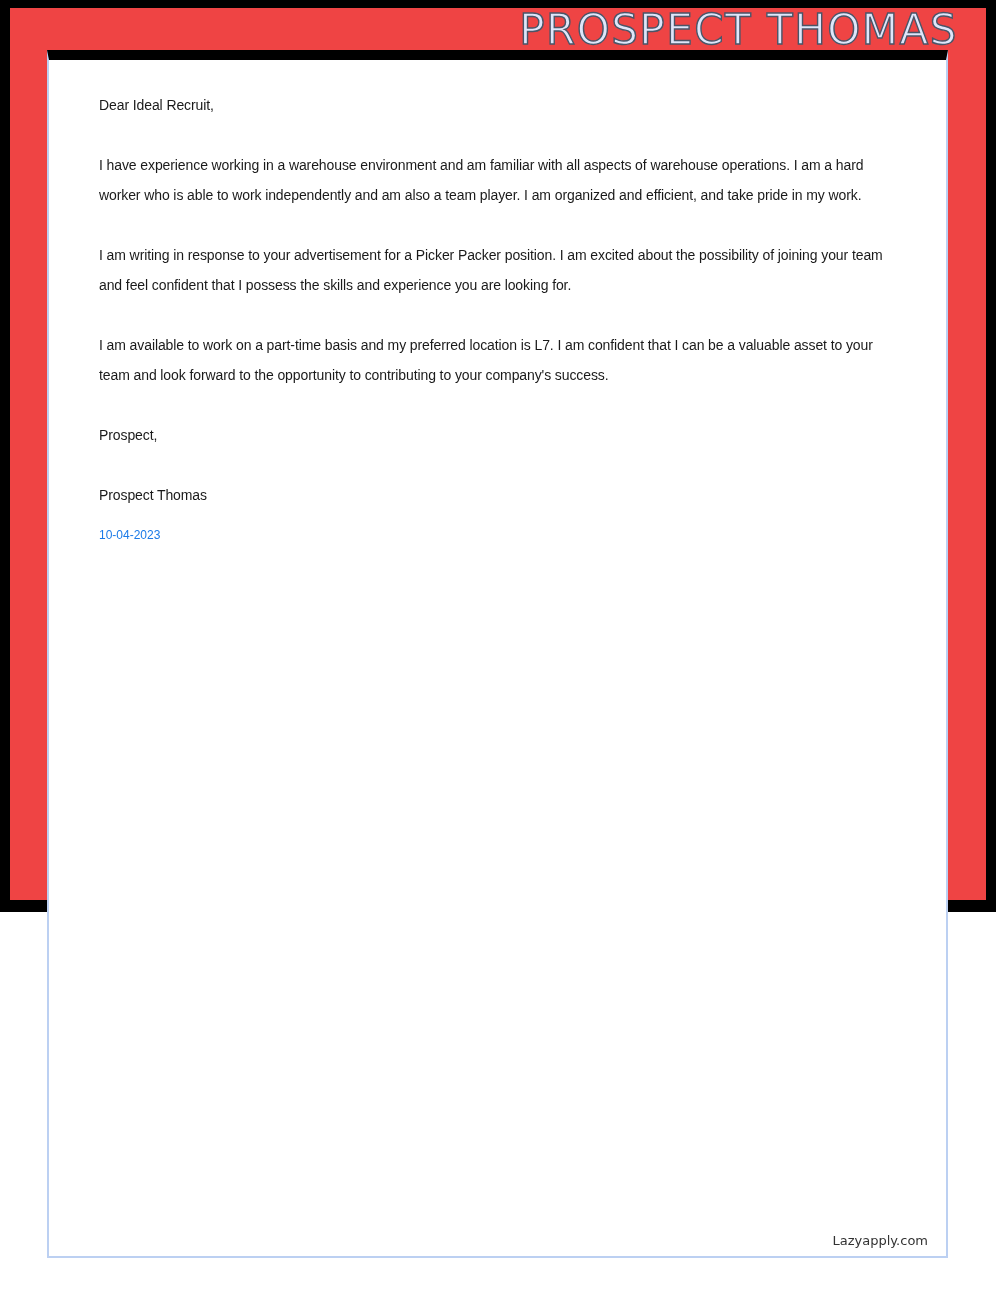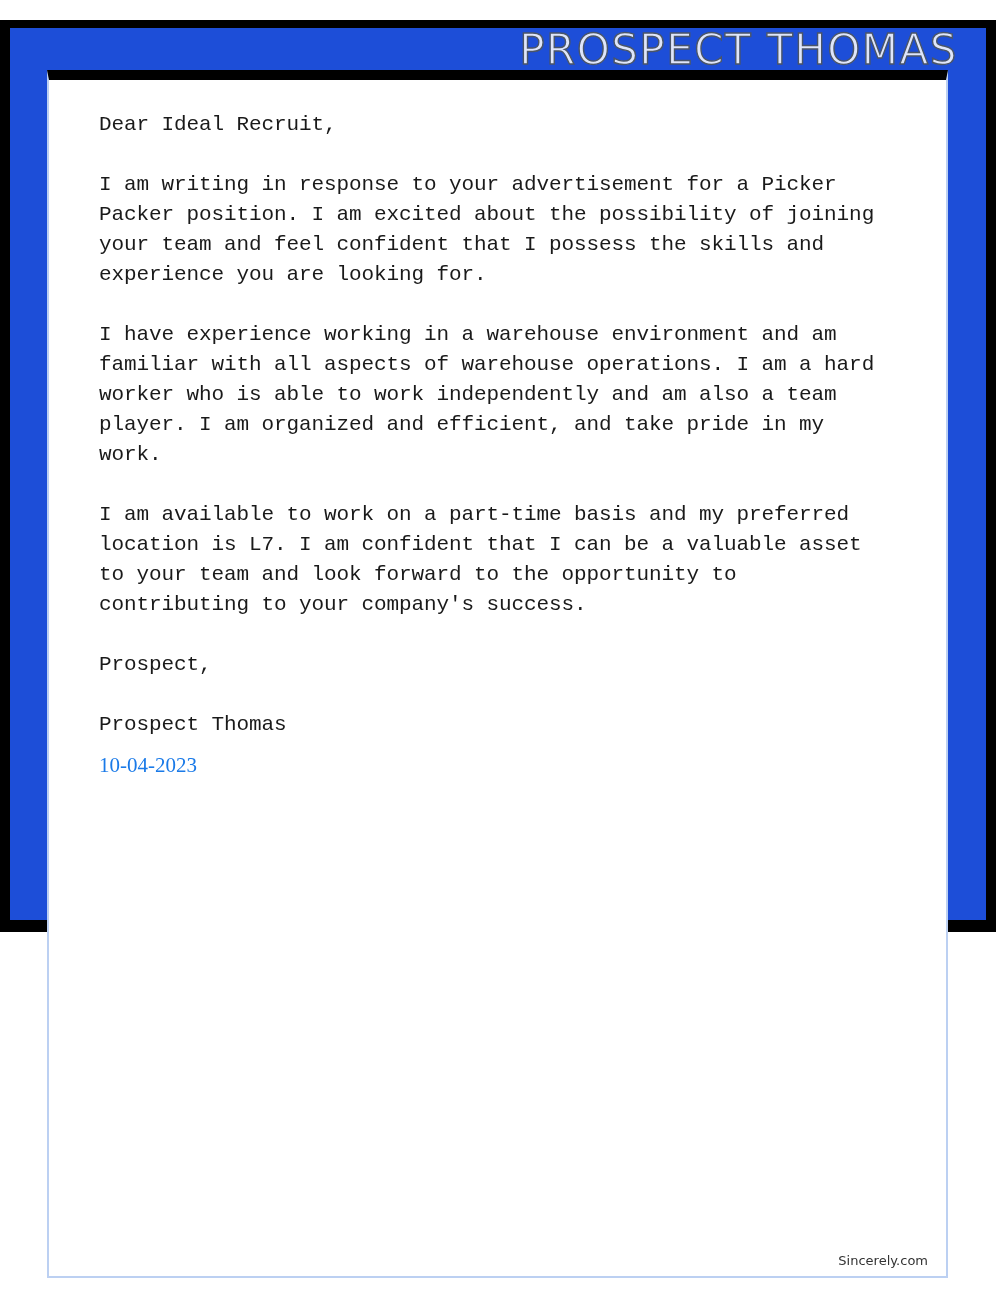--- a/index.html
+++ b/index.html
@@ -20,22 +20,21 @@
     position: absolute;
     left: 0;
     top: 0;
     width: 996px;
     height: 912px;
     box-sizing: border-box;
     border-top: 8px solid #000000;
     border-bottom: 12px solid #000000;
     border-left: 10px solid #000000;
     border-right: 10px solid #000000;
-    background: #1d4ed8;
-    margin-top: 20px;
+    background: #ef4444;
   }
 
   
   .header-band {
     position: absolute;
     left: 0;
     top: 0;
     width: 976px;
     height: 44px;
     box-sizing: border-box;
@@ -81,22 +80,22 @@
     left: 0;
     top: 0;
     right: 0;
     bottom: 0;
     padding: 30px 48px 0 50px;
     box-sizing: border-box;
   }
 
   .letter-line,
   .letter-paragraph {
-    font-family: Liberation Mono, monospace;
-    font-size: 21px;
+    font-family: Liberation Sans, sans-serif;
+    font-size: 14px;
     line-height: 30px;
     color: #1a1a1a;
     margin: 0 0 30px 0;
     text-align: left;
     letter-spacing: -0.1px;
   }
 
   .letter-paragraph {
     max-width: 800px;
   }
@@ -107,22 +106,22 @@
 
   .signoff {
     margin-bottom: 30px;
   }
 
   .signature-name {
     margin-bottom: 10px;
   }
 
   .letter-date {
-    font-family: Liberation Serif, serif;
-    font-size: 21px;
+    font-family: Liberation Sans, sans-serif;
+    font-size: 12px;
     line-height: 30px;
     color: #1a7ae8;
     margin: 0;
   }
 
   
   .sheet-footer {
     position: absolute;
     right: 18px;
     bottom: 6px;
@@ -141,32 +140,32 @@
   <div class="header-band">
     <h1 class="header-title">PROSPECT THOMAS</h1>
   </div>
 
   <div class="letter-sheet">
 
     <div class="letter-body">
 
       <p class="letter-line salutation">Dear Ideal Recruit,</p>
 
+      <p class="letter-paragraph">I have experience working in a warehouse environment and am familiar with all aspects of warehouse operations. I am a hard worker who is able to work independently and am also a team player. I am organized and efficient, and take pride in my work.</p>
+
       <p class="letter-paragraph">I am writing in response to your advertisement for a Picker Packer position. I am excited about the possibility of joining your team and feel confident that I possess the skills and experience you are looking for.</p>
-
-      <p class="letter-paragraph">I have experience working in a warehouse environment and am familiar with all aspects of warehouse operations. I am a hard worker who is able to work independently and am also a team player. I am organized and efficient, and take pride in my work.</p>
 
       <p class="letter-paragraph">I am available to work on a part-time basis and my preferred location is L7. I am confident that I can be a valuable asset to your team and look forward to the opportunity to contributing to your company's success.</p>
 
 
       <p class="letter-line signoff">Prospect,</p>
 
       <p class="letter-line signature-name">Prospect Thomas</p>
 
       <p class="letter-date">10-04-2023</p>
 
     </div>
 
-    <div class="sheet-footer">Sincerely.com</div>
+    <div class="sheet-footer">Lazyapply.com</div>
 
   </div>
 
 </div>
 
 </body></html>

